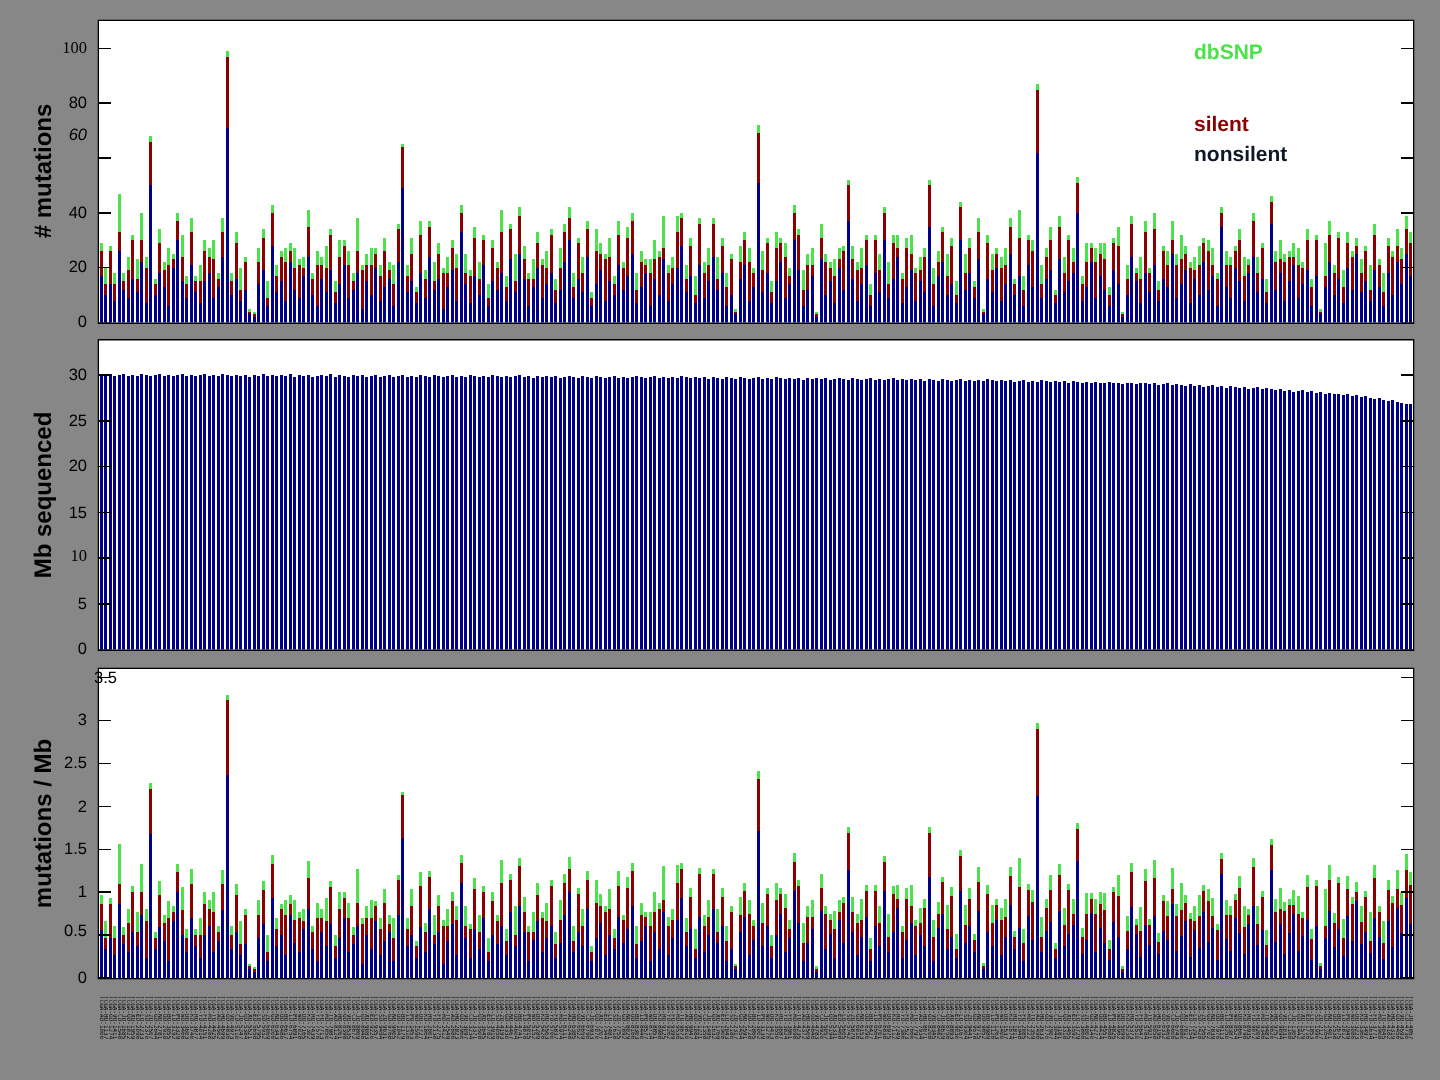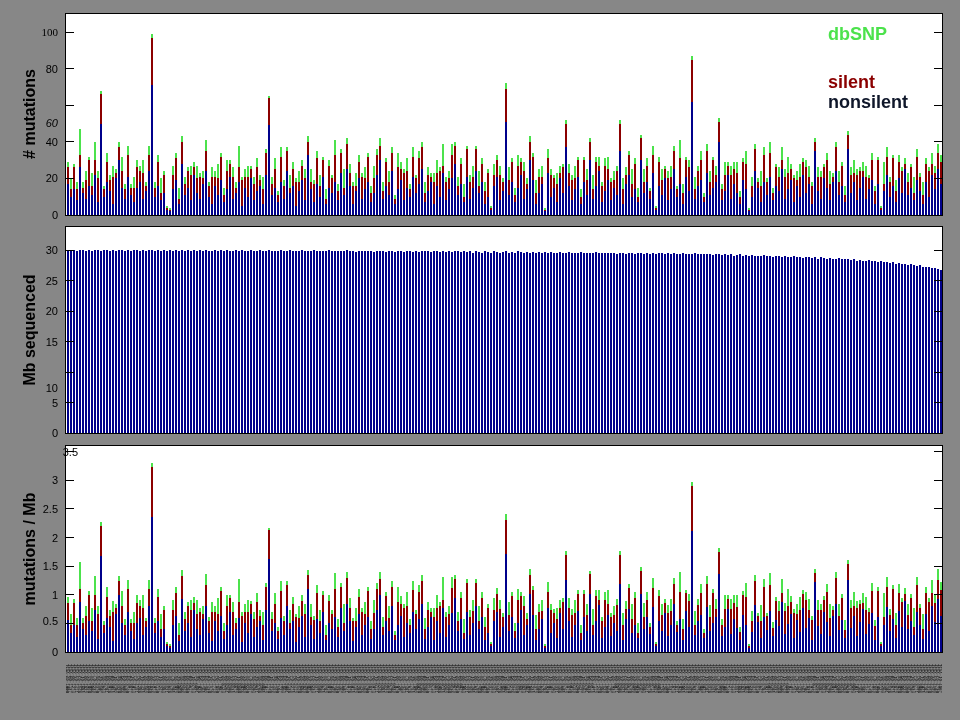--- a/index.html
+++ b/index.html
@@ -11,21 +11,21 @@
   #panel-mutations{top:13px;height:203px;}
   #panel-mb{top:226px;height:208px;}
   #panel-rate{top:445px;height:208px;}
   .tick-label{position:absolute;left:0;width:58px;text-align:right;
               font-size:11px;line-height:12px;}
   .ylabel{position:absolute;font-size:16px;font-weight:bold;white-space:nowrap;
           transform:translate(-50%,-50%) rotate(-90deg);}
   #ylabel-1{left:30px;top:114px;}
   #ylabel-2{left:30px;top:330px;}
   #ylabel-3{left:30px;top:549px;}
-  .legend{position:absolute;left:828px;top:24px;font-size:18px;font-weight:bold;
+  .legend{position:absolute;left:796px;top:24px;font-size:14px;font-weight:bold;
           line-height:20px;}
   .xlabels{position:absolute;left:66px;top:664px;width:876px;height:56px;
            overflow:hidden;display:flex;}
   .xlab{display:inline-block;width:3px;flex:0 0 3px;height:100%;overflow:hidden;
         writing-mode:vertical-rl;font-family:"DejaVu Sans Mono",monospace;
         font-size:4px;line-height:3px;letter-spacing:0;color:#000;}
 </style>
 </head>
 <body>
 
@@ -2431,26 +2431,26 @@
       <span class="xlab">TCGA-HQ-4319</span>
       <span class="xlab">TCGA-OD-4456</span>
       <span class="xlab">TCGA-VQ-4593</span>
       <span class="xlab">TCGA-CD-4730</span>
       <span class="xlab">TCGA-JQ-4867</span>
     </div>
 
 <div class="tick-label" style="top: 209px;">0</div>
     <div class="tick-label" style="top: 172.455px;">20</div>
     <div class="tick-label" style="top: 135.909px;">40</div>
-    <div class="tick-label" style="top: 117px; font-style: italic;">60</div>
+    <div class="tick-label" style="top: 84px; font-style: italic;">60</div>
     <div class="tick-label" style="top: 62.8182px;">80</div>
     <div class="tick-label" style="top: 26.2727px; font-family: Liberation Serif, serif;">100</div>
     <div class="tick-label" style="top: 427px;">0</div>
     <div class="tick-label" style="top: 396.527px;">5</div>
-    <div class="tick-label" style="top: 382px;">10</div>
+    <div class="tick-label" style="top: 365px; font-family: Liberation Serif, serif;">10</div>
     <div class="tick-label" style="top: 335.58px;">15</div>
     <div class="tick-label" style="top: 305.107px;">20</div>
     <div class="tick-label" style="top: 274.633px;">25</div>
     <div class="tick-label" style="top: 244.16px;">30</div>
     <div class="tick-label" style="top: 646px;">0</div>
     <div class="tick-label" style="top: 615px;">0.5</div>
     <div class="tick-label" style="top: 588.778px;">1</div>
     <div class="tick-label" style="top: 560.167px;">1.5</div>
     <div class="tick-label" style="top: 531.556px;">2</div>
     <div class="tick-label" style="top: 502.944px;">2.5</div>

